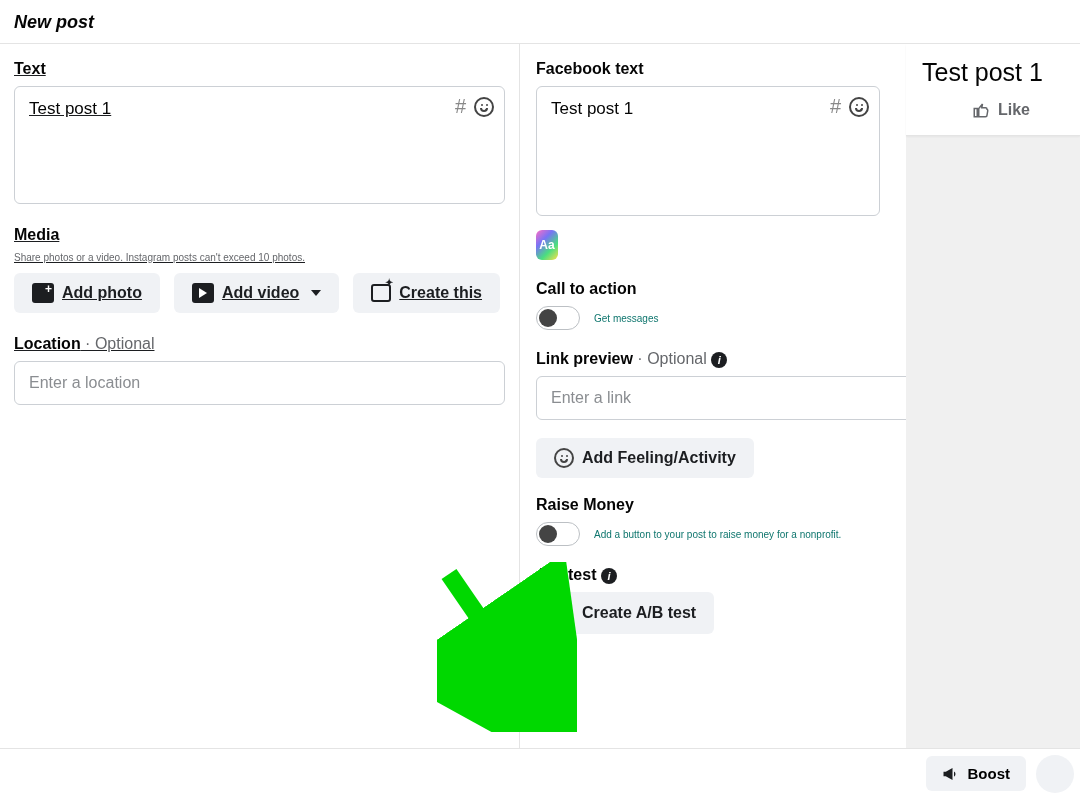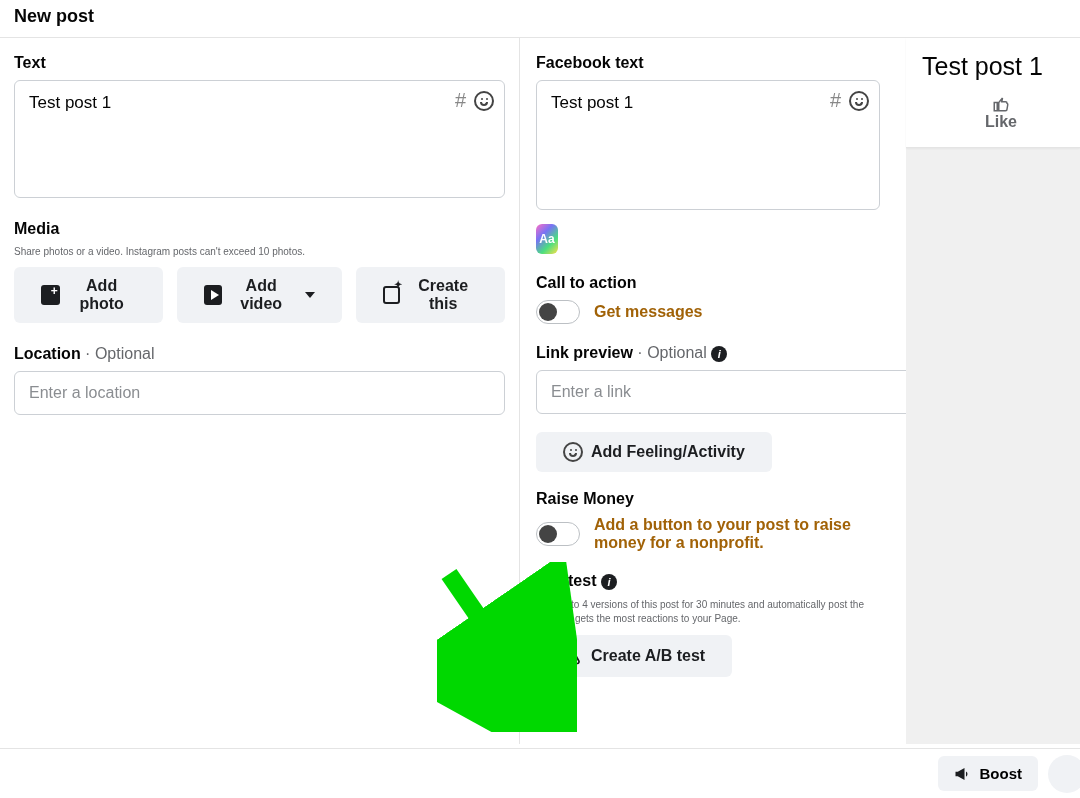--- a/index.html
+++ b/index.html
@@ -6,36 +6,38 @@
   body {
     font-family: -apple-system, BlinkMacSystemFont, "Segoe UI", Helvetica, Arial, sans-serif;
     width: 1080px;
     height: 798px;
     overflow: hidden;
     background: #fff;
     color: #1c1e21;
     position: relative;
   }
   .header {
-    padding: 6px 14px 10px 14px;
+    padding: 12px 14px 10px 14px;
     border-bottom: 1px solid #e4e4e4;
+    font-style: italic;
   }
   .header h2 {
     font-size: 18px;
     font-weight: 700;
     color: #050505;
   }
   .columns {
     display: flex;
     height: calc(100% - 42px - 50px);
   }
   .col-left {
     width: 520px;
     padding: 16px 14px 0 14px;
     border-right: 1px solid #e4e4e4;
+    text-decoration: underline;
   }
   .col-right {
     width: 386px;
     padding: 16px 0 0 16px;
   }
   .col-preview {
     flex: 1;
     background: #f0f0f0;
     position: relative;
   }
@@ -105,21 +107,21 @@
     border-radius: 0 0 8px 8px;
     bottom: 3px; left: 4px;
   }
   .btn {
     display: inline-flex;
     align-items: center;
     gap: 8px;
     background: #f0f2f5;
     border: none;
     border-radius: 6px;
-    padding: 10px 27px;
+    padding: 10px 18px;
     font-size: 16px;
     font-weight: 600;
     color: #1c1e21;
     cursor: pointer;
   }
   .btn-row { display: flex; gap: 14px; margin-bottom: 22px; }
   .btn .caret {
     margin-left: 4px;
     width: 0; height: 0;
     border-left: 5px solid transparent;
@@ -193,21 +195,21 @@
     position: relative;
     flex-shrink: 0;
   }
   .toggle .knob {
     width: 18px; height: 18px;
     background: #444;
     border-radius: 50%;
     position: absolute;
     left: 2px; top: 2px;
   }
-  .toggle-text { font-size: 16px; color: #a16207; font-weight: 700; }
+  .toggle-text { font-size: 10px; color: #0f766e; font-weight: 400; }
   .section { margin-bottom: 18px; }
   .info-icon {
     display: inline-flex;
     width: 16px; height: 16px;
     background: #1c1e21;
     color: #fff;
     border-radius: 50%;
     align-items: center; justify-content: center;
     font-size: 11px;
     font-weight: 700;
@@ -221,38 +223,37 @@
     box-shadow: 0 1px 2px rgba(0,0,0,0.05);
   }
   .preview-card .ptext {
     font-size: 25px;
     font-weight: 400;
     color: #050505;
     margin-bottom: 14px;
     white-space: nowrap;
   }
   .like-row {
-    display: flex; justify-content: center; align-items: center;
+    display: flex; justify-content: center; gap: 8px; align-items: center;
     font-size: 16px; color: #65676b; font-weight: 600;
     padding-bottom: 4px;
-    flex-direction: column;
   }
   .thumb-icon {
     width: 18px; height: 18px;
     display: inline-block; position: relative;
   }
   .thumb-icon svg { width: 100%; height: 100%; }
   .footer {
     position: absolute;
     bottom: 0; left: 0; right: 0;
     height: 50px;
     border-top: 1px solid #e4e4e4;
     background: #fff;
     display: flex; justify-content: flex-end; align-items: center;
-    padding: 0 16px;
+    padding: 0 28px;
     gap: 10px;
   }
   .boost-btn {
     display: inline-flex; align-items: center; gap: 8px;
     background: #f0f2f5;
     border: none; border-radius: 6px;
     padding: 9px 16px;
     font-size: 15px; font-weight: 600;
     cursor: pointer;
   }
@@ -368,21 +369,20 @@
           </div>
         <div class="toggle-text" style="max-width:272px;">Add a button to your post to raise money for a nonprofit.</div>
       </div>
     </div>
 
     <div class="section">
       <div class="label">
         <span>A/B test</span>
         <span class="info-icon">i</span>
       </div>
-      <div class="subtext" style="max-width:344px; line-height:1.35;">Test up to 4 versions of this post for 30 minutes and automatically post the one that gets the most reactions to your Page.</div>
       <button class="btn">
         <svg class="flask" viewBox="0 0 24 24" fill="none" stroke="#1c1e21" stroke-width="2">
             <path d="M9 3h6M10 3v6l-5 9a2 2 0 0 0 1.8 3h10.4a2 2 0 0 0 1.8-3l-5-9V3"></path>
           </svg>
         <span>Create A/B test</span>
       </button>
     </div>
   </div>
 
   <div class="col-preview">

